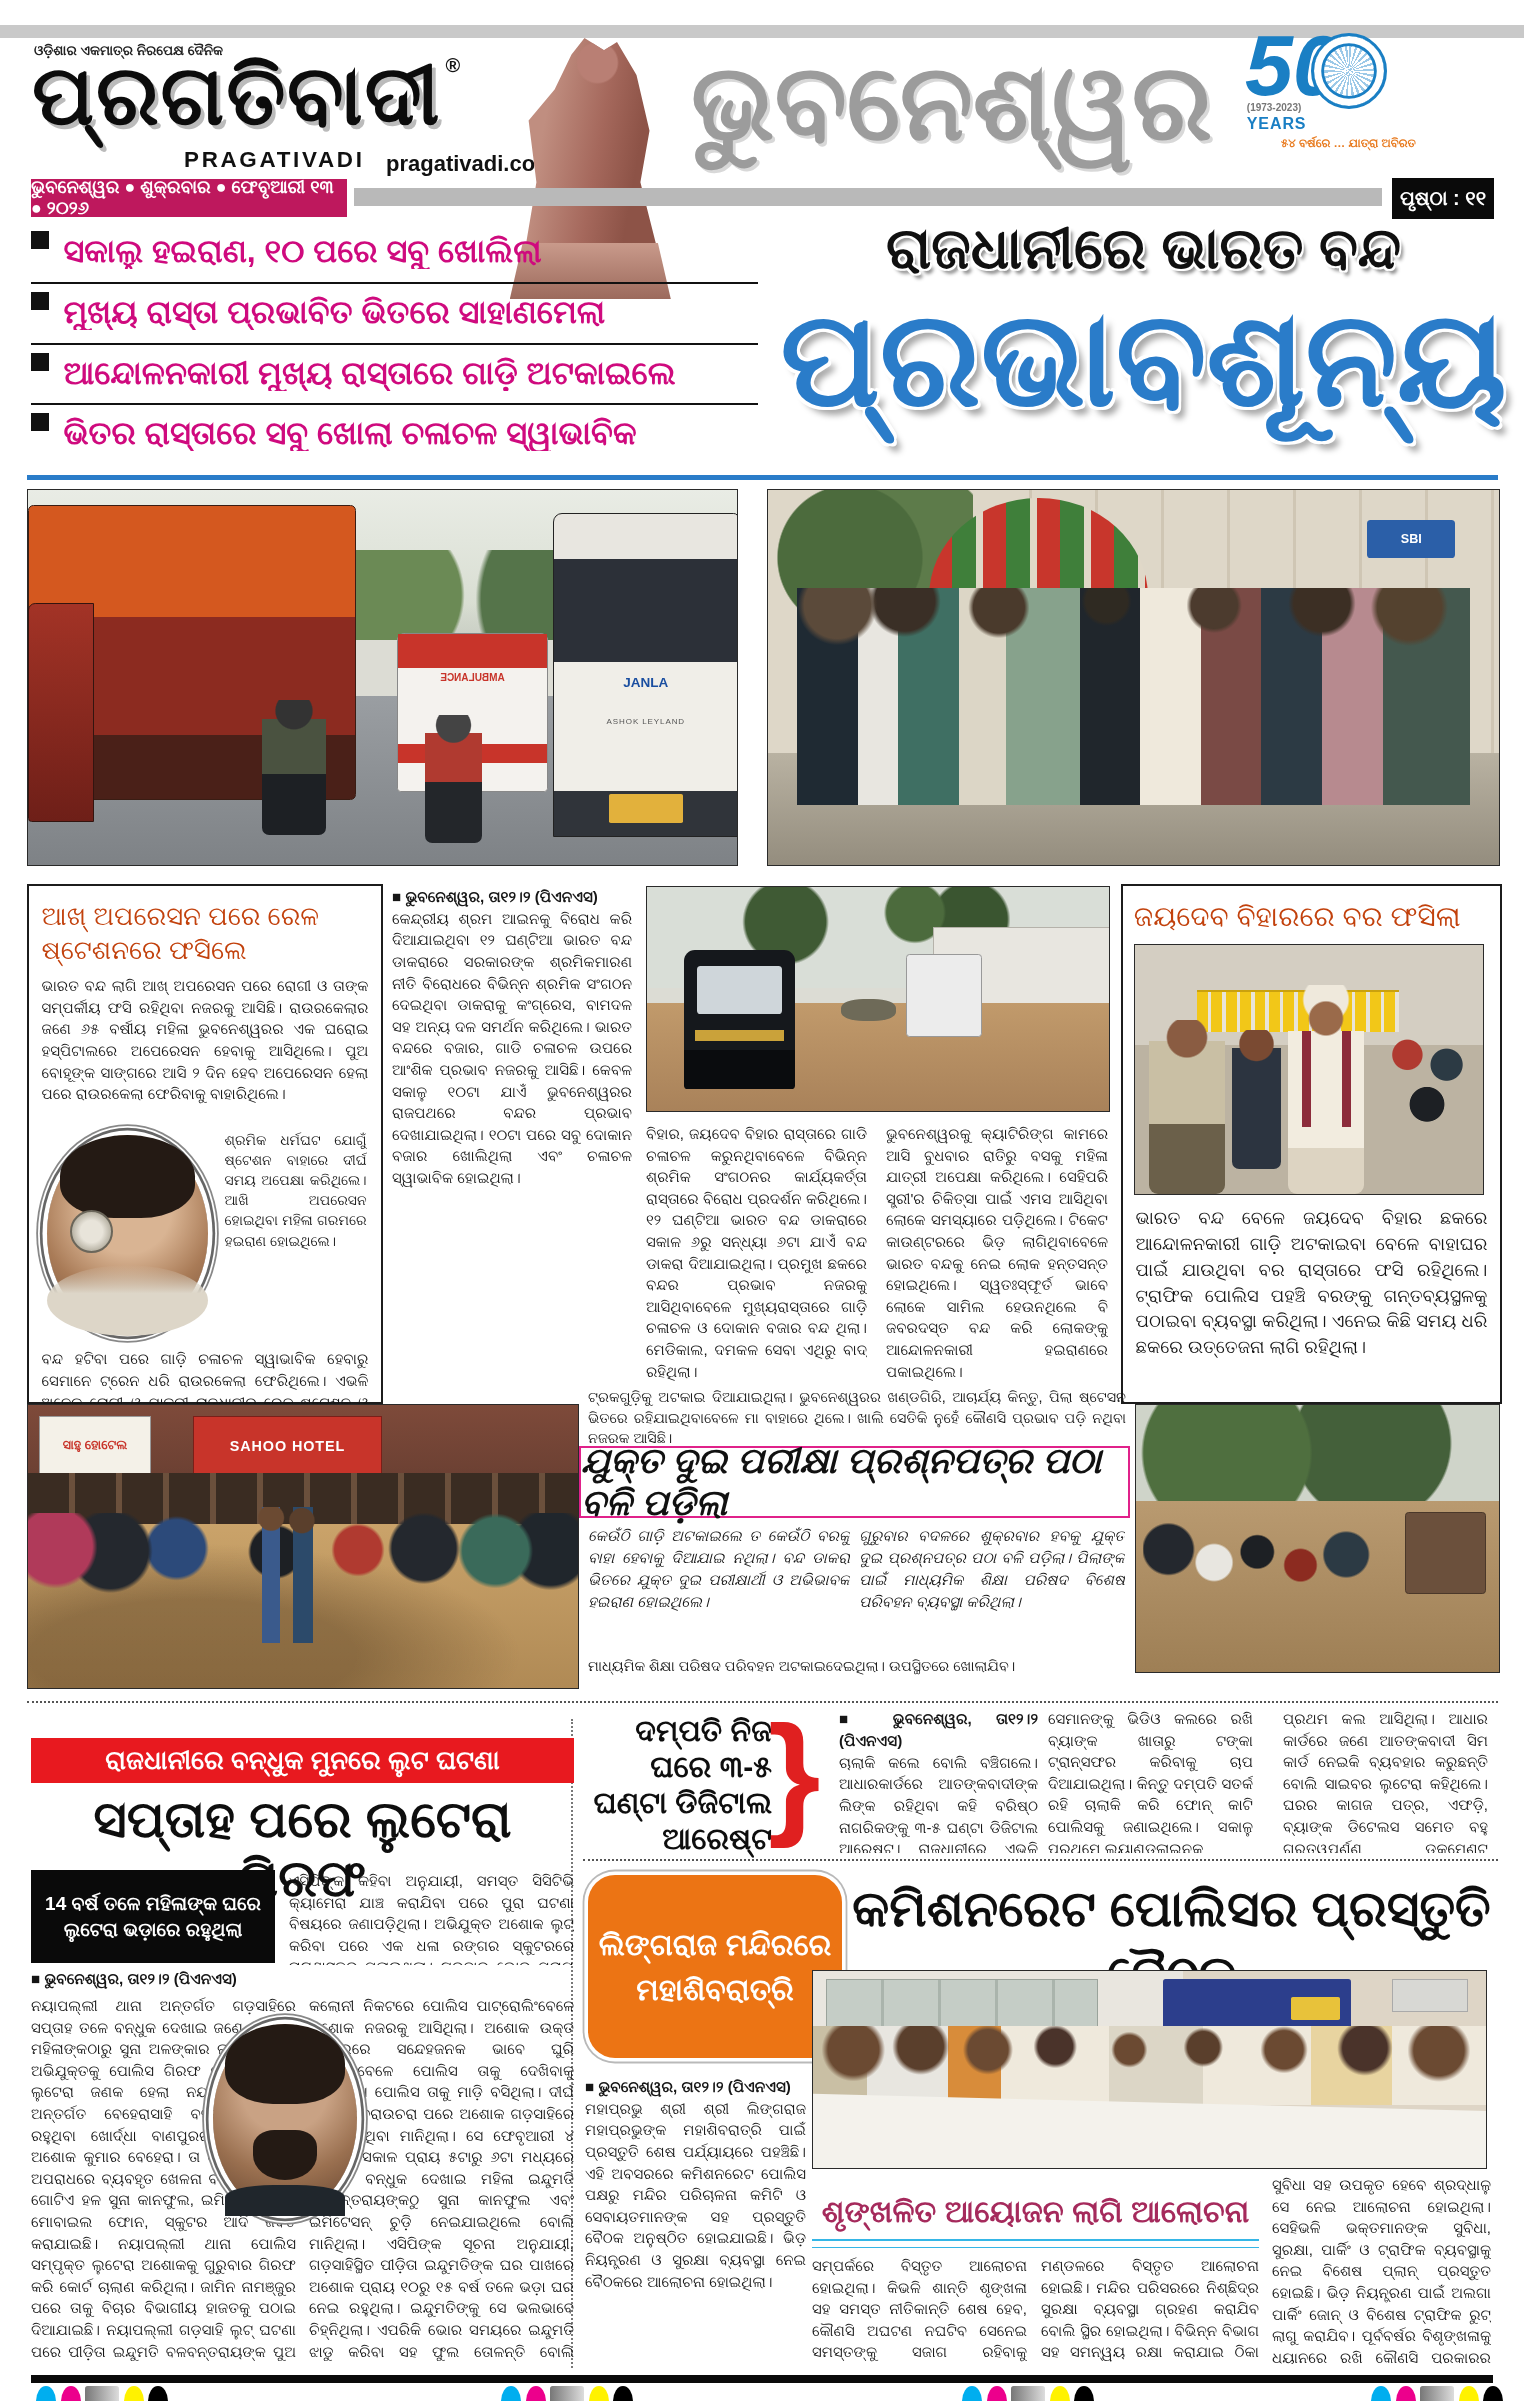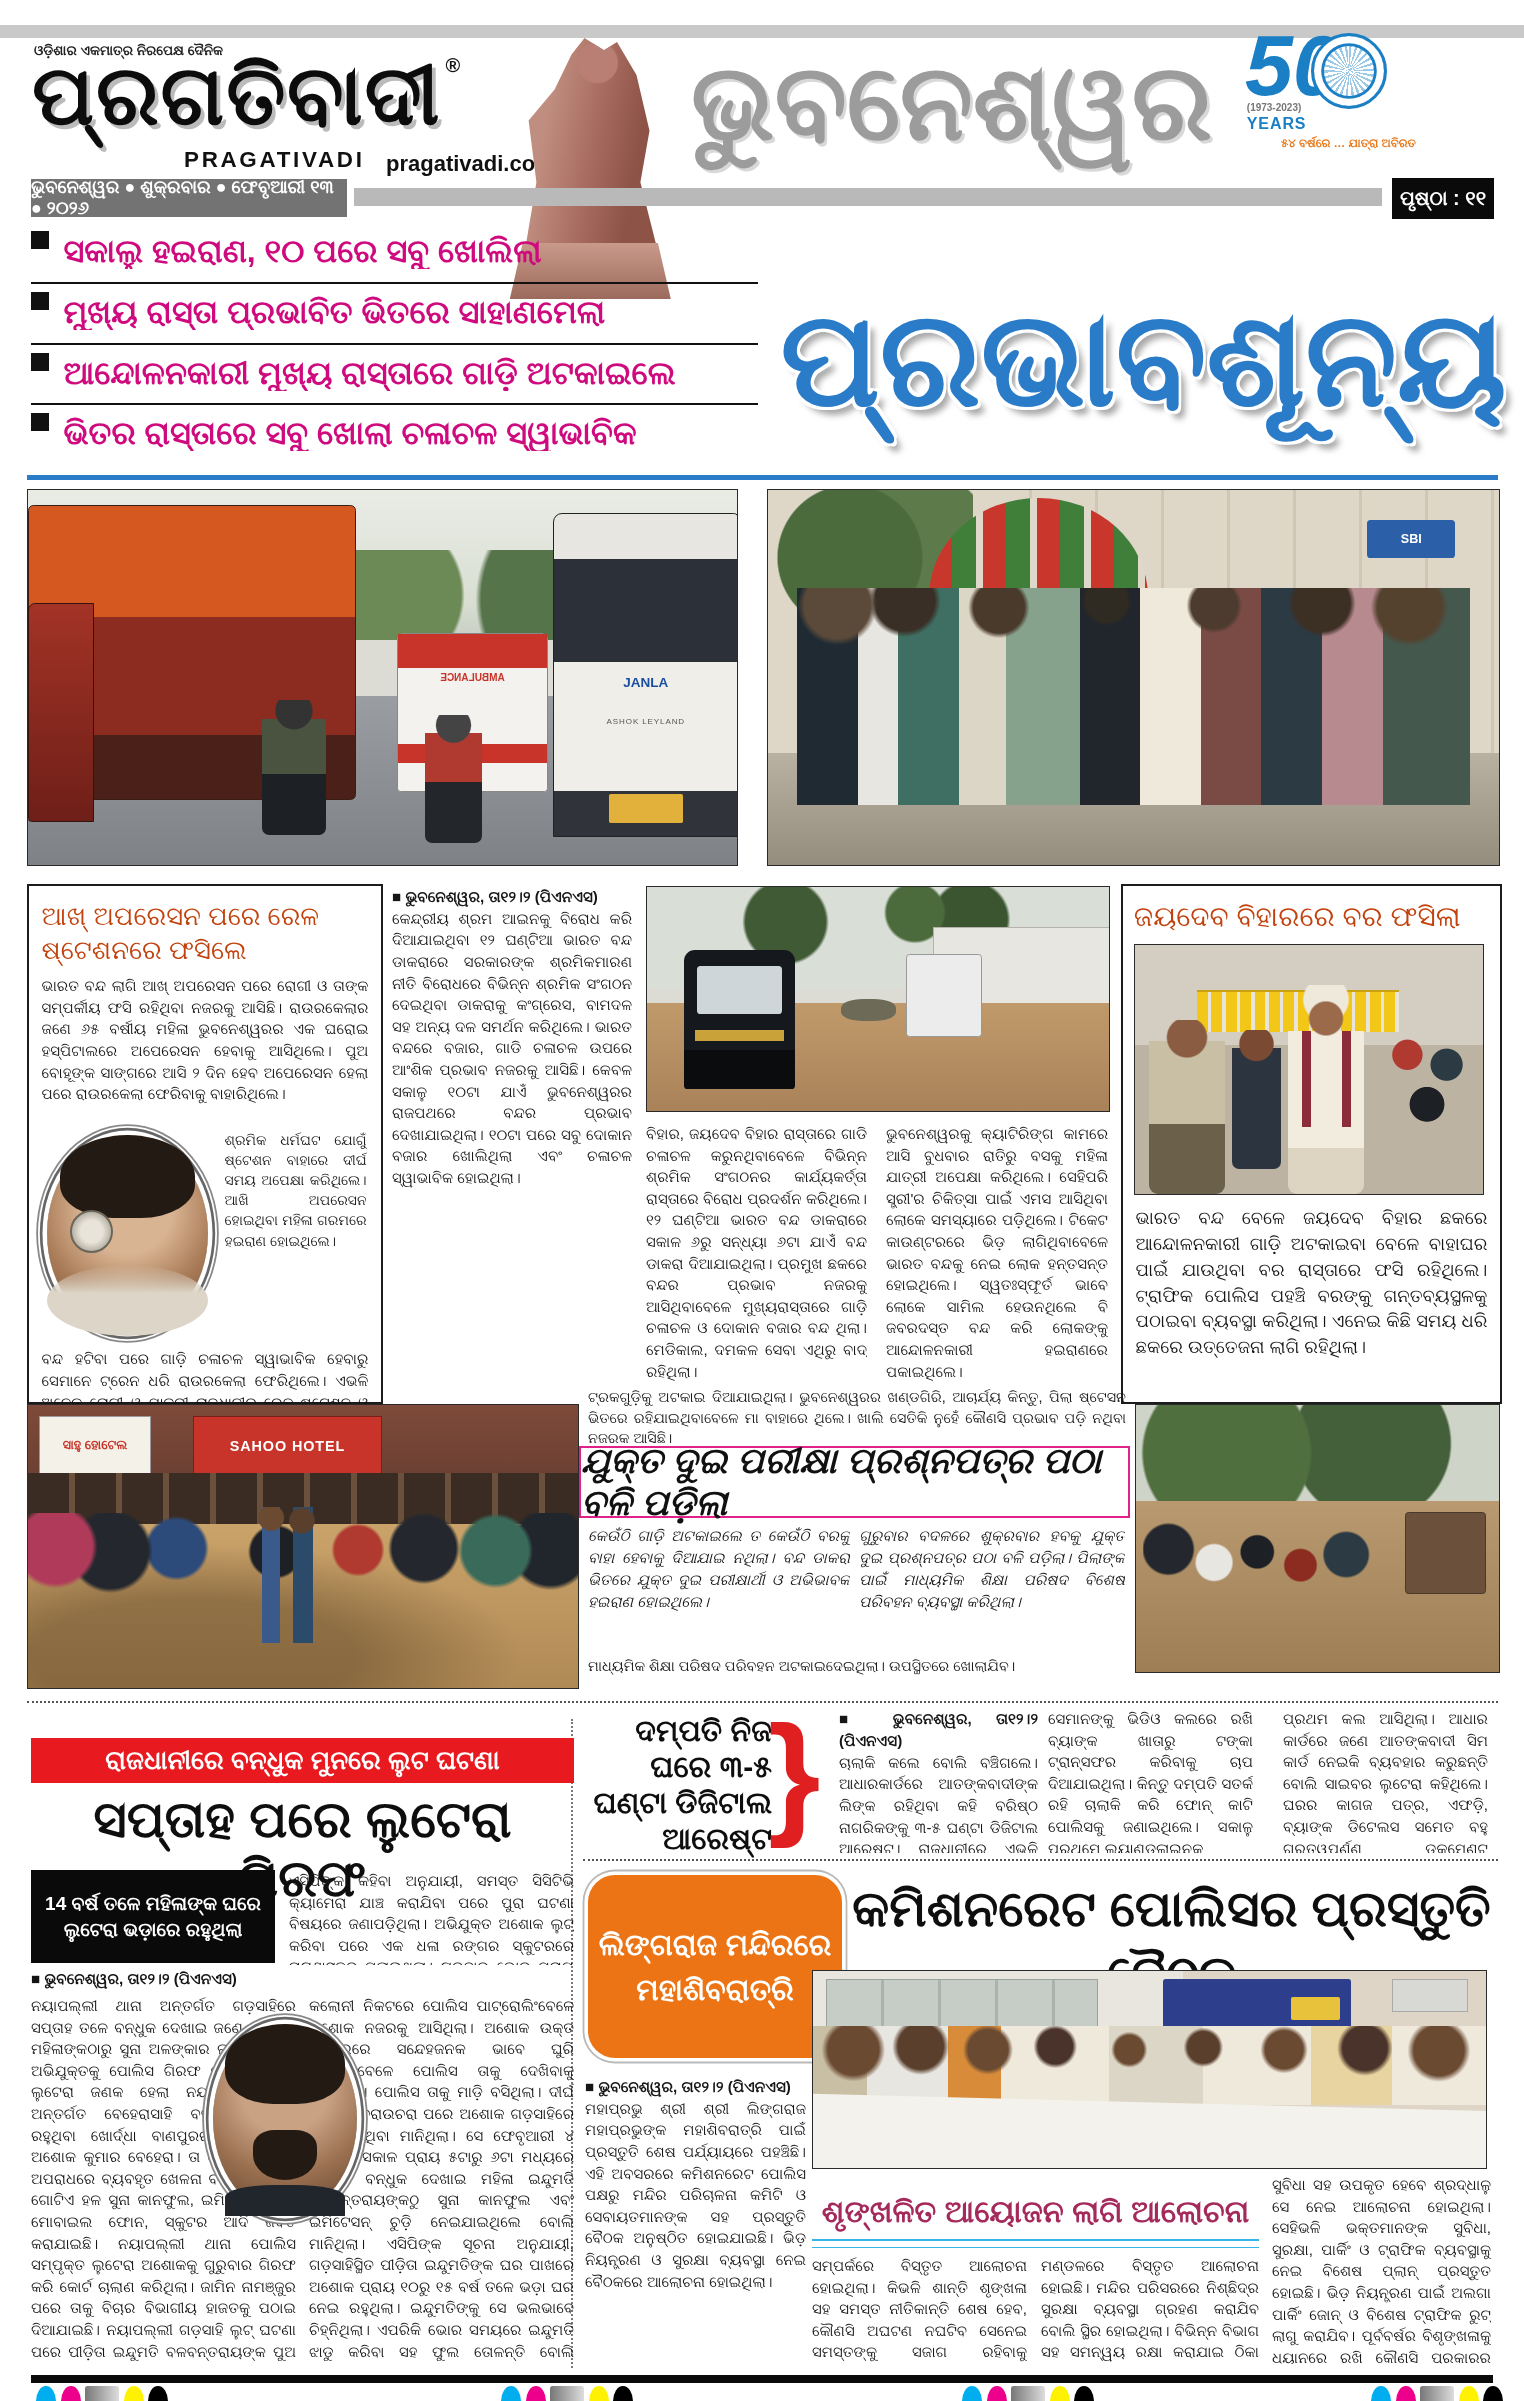--- a/index.html
+++ b/index.html
@@ -55,36 +55,38 @@
     <div class="abs" style="left:1245px;top:-10.8px;width:170px;height:126px;">
       <span class="abs" style="left:0;top:-5.4px;font-size:86px;font-weight:900;color:#1a7fc4;font-style:italic;line-height:1;">50</span>
       <span class="abs" style="left:66px;top:5.4px;width:70px;height:70px;border-radius:50%;border:3.6px solid #1a7fc4;background:
             repeating-conic-gradient(#9cc9e8 0 6deg,#ffffff 6deg 14deg);box-shadow:inset 0 0 0 7.2px #fff,inset 0 0 0 10px #1a7fc4;"></span>
       <span class="abs" style="left:1.8px;top:75px;font-size:10px;color:#777;font-weight:bold;">(1973-2023)</span>
       <span class="abs" style="left:1.8px;top:88px;font-size:16px;font-weight:900;color:#1a7fc4;letter-spacing:0.9px;">YEARS</span>
       <span class="abs" style="left:36px;top:109px;font-size:11.7px;font-weight:bold;color:#e87a1e;white-space:nowrap;">୫୪ ବର୍ଷରେ … ଯାତ୍ରା ଅବିରତ</span>
     </div>
   </div>
 
-  <div class="abs" style="left:31px;top:179px;width:316px;height:38px;background:#737373;color:#fff;display:flex;align-items:center;justify-content:flex-end;">
+  <div class="abs" style="left:31px;top:179px;width:316px;height:38px;background:#be185d;color:#fff;display:flex;align-items:center;justify-content:flex-end;">
     <span style="font-size:18px;font-weight:bold;">ଭୁବନେଶ୍ୱର ● ଶୁକ୍ରବାର ● ଫେବୃଆରୀ ୧୩ ● ୨୦୨୬</span>
   </div>
   <div class="abs" style="left:354px;top:188px;width:1028px;height:18px;background:#b9b9b9;"></div>
   <div class="abs" style="left:1392px;top:178px;width:102px;height:41px;background:#0a0a0a;color:#fff;display:flex;align-items:center;justify-content:center;">
     <span style="font-size:20px;font-weight:bold;">ପୃଷ୍ଠା : ୧୧</span>
   </div>
 
   <div class="bullet sq" style="top:231px;">ସକାଲୁ ହଇରାଣ, ୧୦ ପରେ ସବୁ ଖୋଲିଲା</div>
   <div class="divline" style="top:282px;"></div>
   <div class="bullet sq" style="top:292px;">ମୁଖ୍ୟ ରାସ୍ତା ପ୍ରଭାବିତ ଭିତରେ ସାହାଣମେଲା</div>
   <div class="divline" style="top:343px;"></div>
   <div class="bullet sq" style="top:353px;">ଆନ୍ଦୋଳନକାରୀ ମୁଖ୍ୟ ରାସ୍ତାରେ ଗାଡ଼ି ଅଟକାଇଲେ</div>
   <div class="divline" style="top:403px;"></div>
   <div class="bullet sq" style="top:413px;">ଭିତର ରାସ୍ତାରେ ସବୁ ଖୋଲା ଚଳାଚଳ ସ୍ୱାଭାବିକ</div>
 
+  <div class="abs" style="left:771px;top:217px;width:745px;text-align:center;font-size:57px;font-weight:900;color:#101010;line-height:1.1;
+              text-shadow:-1.8px -1.8px 0 #fff,1.8px -1.8px 0 #fff,-1.8px 1.8px 0 #fff,1.8px 1.8px 0 #fff,3.6px 4.5px 3.6px rgba(0,0,0,.45);">ରାଜଧାନୀରେ ଭାରତ ବନ୍ଦ</div>
   <div class="abs" style="left:771px;top:276px;width:745px;text-align:center;font-size:133px;font-weight:900;color:#2a7cc9;line-height:1.25;
               text-shadow:-2.7px -2.7px 0 #fff,2.7px -2.7px 0 #fff,-2.7px 2.7px 0 #fff,2.7px 2.7px 0 #fff,6.3px 8px 6.3px rgba(0,0,0,.35);">ପ୍ରଭାବଶୂନ୍ୟ</div>
 
   <div class="abs" style="left:27px;top:475px;width:1471px;height:4.5px;background:#2a7cc9;"></div>
 
   <div class="photo" style="left:27px;top:489px;width:709px;height:375px;">
     <div class="abs" style="left:0;top:0;width:100%;height:40%;background:linear-gradient(#e9ece5,#d4dacd);"></div>
     <div class="abs" style="left:0;top:16%;width:100%;height:24%;background:radial-gradient(circle at 20% 60%,#5d7b4a 0 18%,transparent 19%),radial-gradient(circle at 50% 50%,#6b8a55 0 22%,transparent 23%),radial-gradient(circle at 80% 55%,#55744a 0 20%,transparent 21%),linear-gradient(transparent 60%,#c9cec4 100%);"></div>
     <div class="abs" style="left:0;top:55%;width:100%;height:45%;background:linear-gradient(#9a9ea2,#7e8286);"></div>
     <div class="abs" style="left:0;top:4%;width:46%;height:78%;background:

